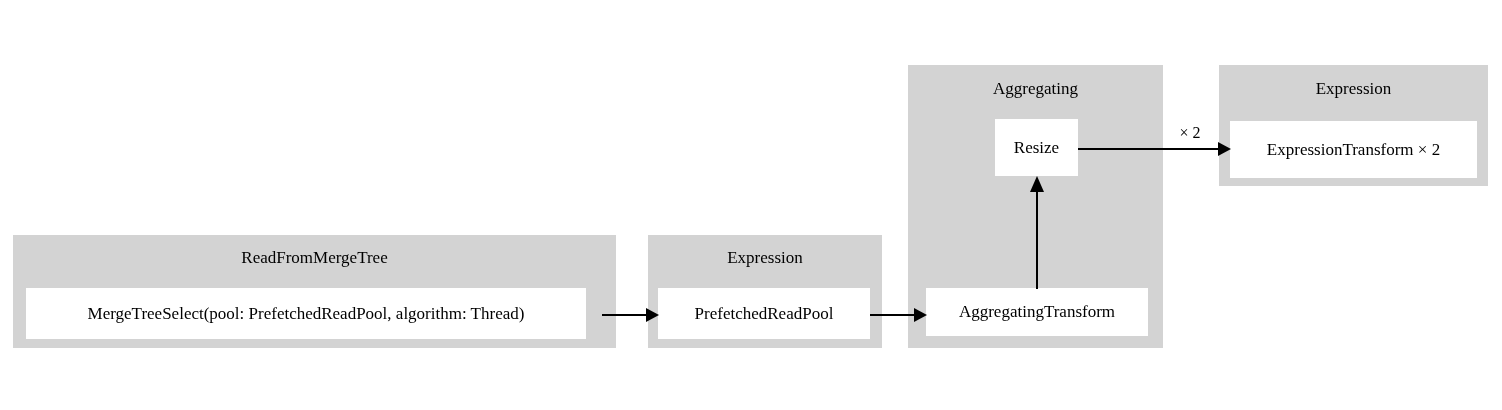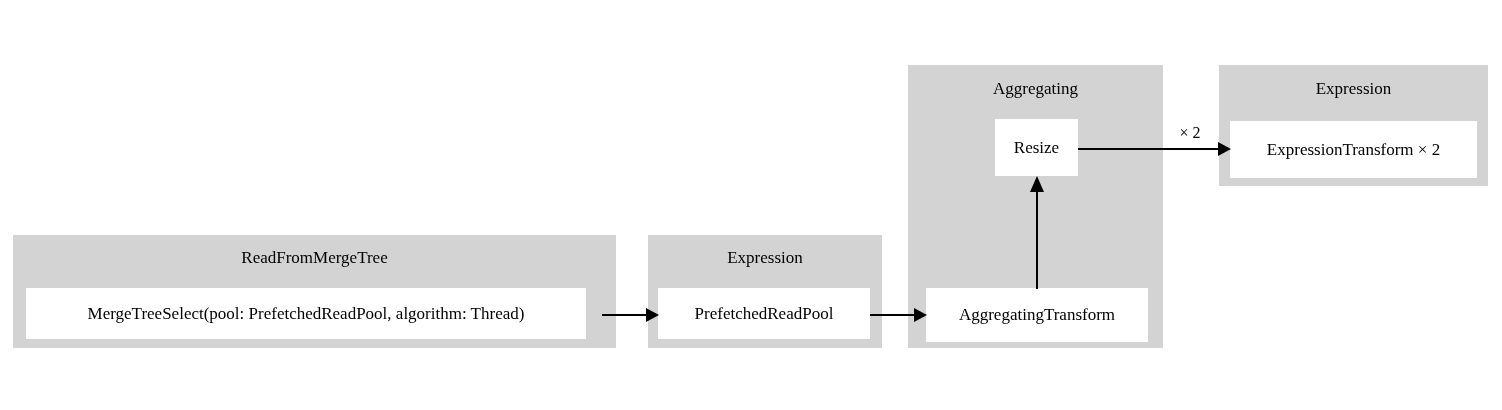--- a/index.html
+++ b/index.html
@@ -83,21 +83,21 @@
   </div>
 
   <div class="node" style="left:995px; top:119px; width:83px; height:57px;">Resize</div>
 
   <div class="node" style="left:1230px; top:121px; width:247px; height:57px;">ExpressionTransform × 2</div>
 
   <div class="node" style="left:26px; top:288px; width:560px; height:51px;">MergeTreeSelect(pool: PrefetchedReadPool, algorithm: Thread)</div>
 
   <div class="node" style="left:658px; top:288px; width:212px; height:51px;">PrefetchedReadPool</div>
 
-  <div class="node" style="left:926px; top:288px; width:222px; height:54px;">AggregatingTransform</div>
+  <div class="node" style="left:926px; top:288px; width:222px; height:48px;">AggregatingTransform</div>
 
   <div class="edge" style="left:602px; top:304px; width:58px; height:22px;">
     <svg width="58" height="22" viewBox="0 0 58 22">
       <line x1="0" y1="11" x2="44" y2="11" stroke="#000000" stroke-width="2"></line>
       <polygon points="44,4 57,11 44,18" fill="#000000"></polygon>
     </svg>
   </div>
 
   <div class="edge" style="left:870px; top:304px; width:58px; height:22px;">
     <svg width="58" height="22" viewBox="0 0 58 22">

